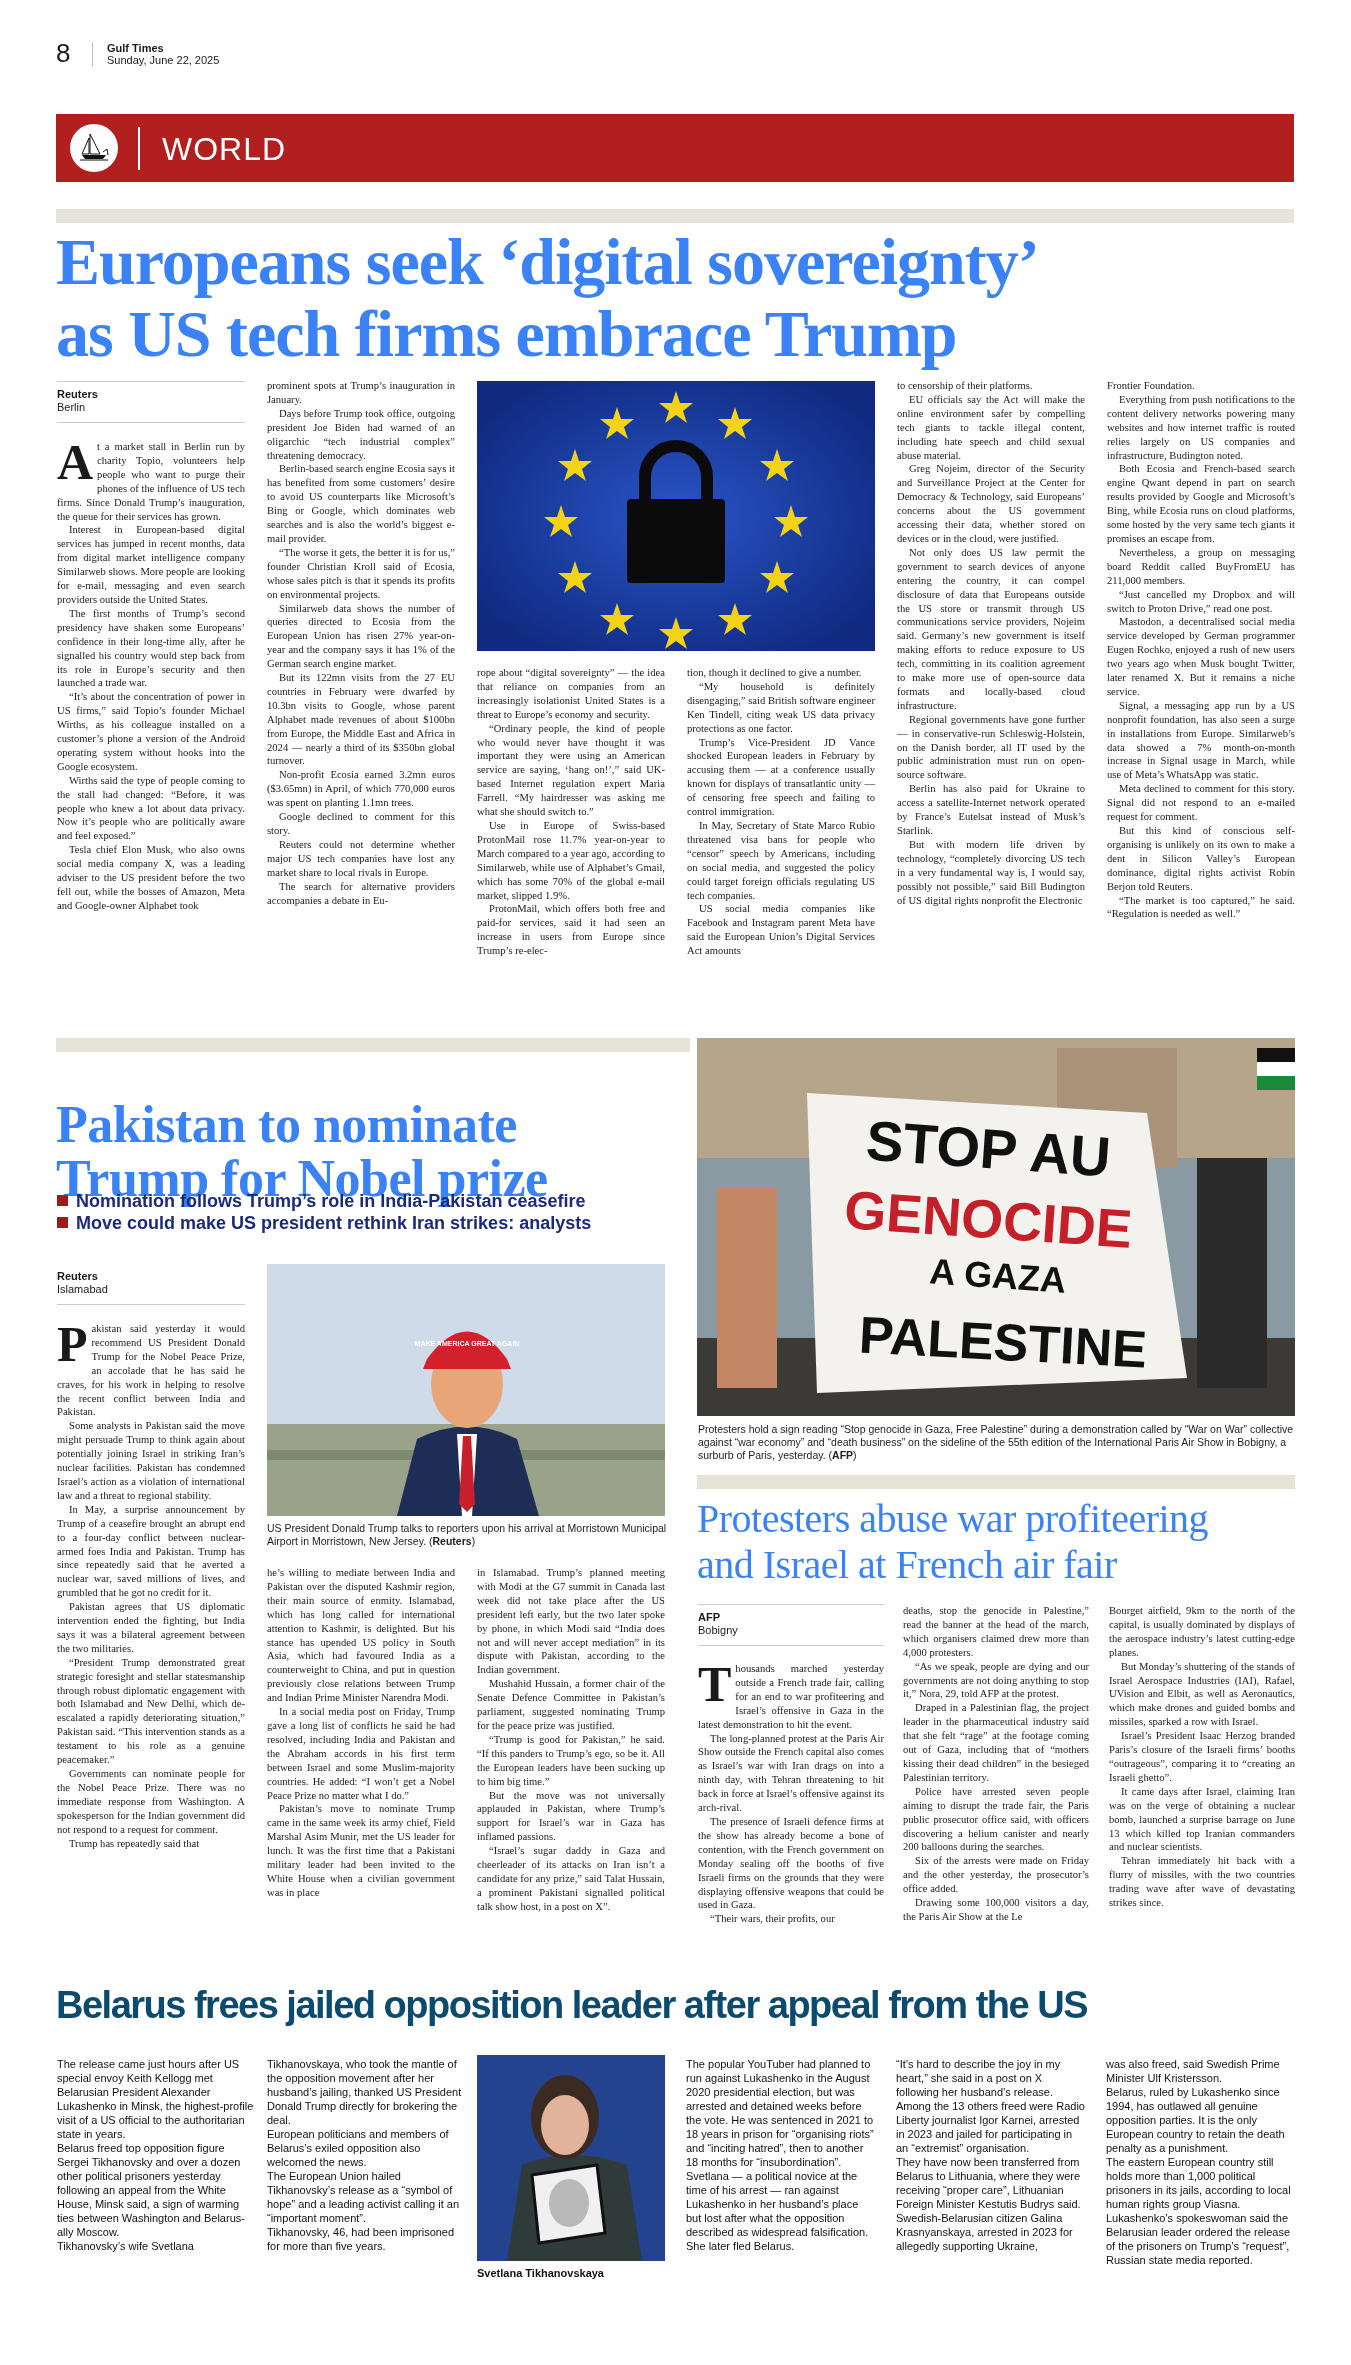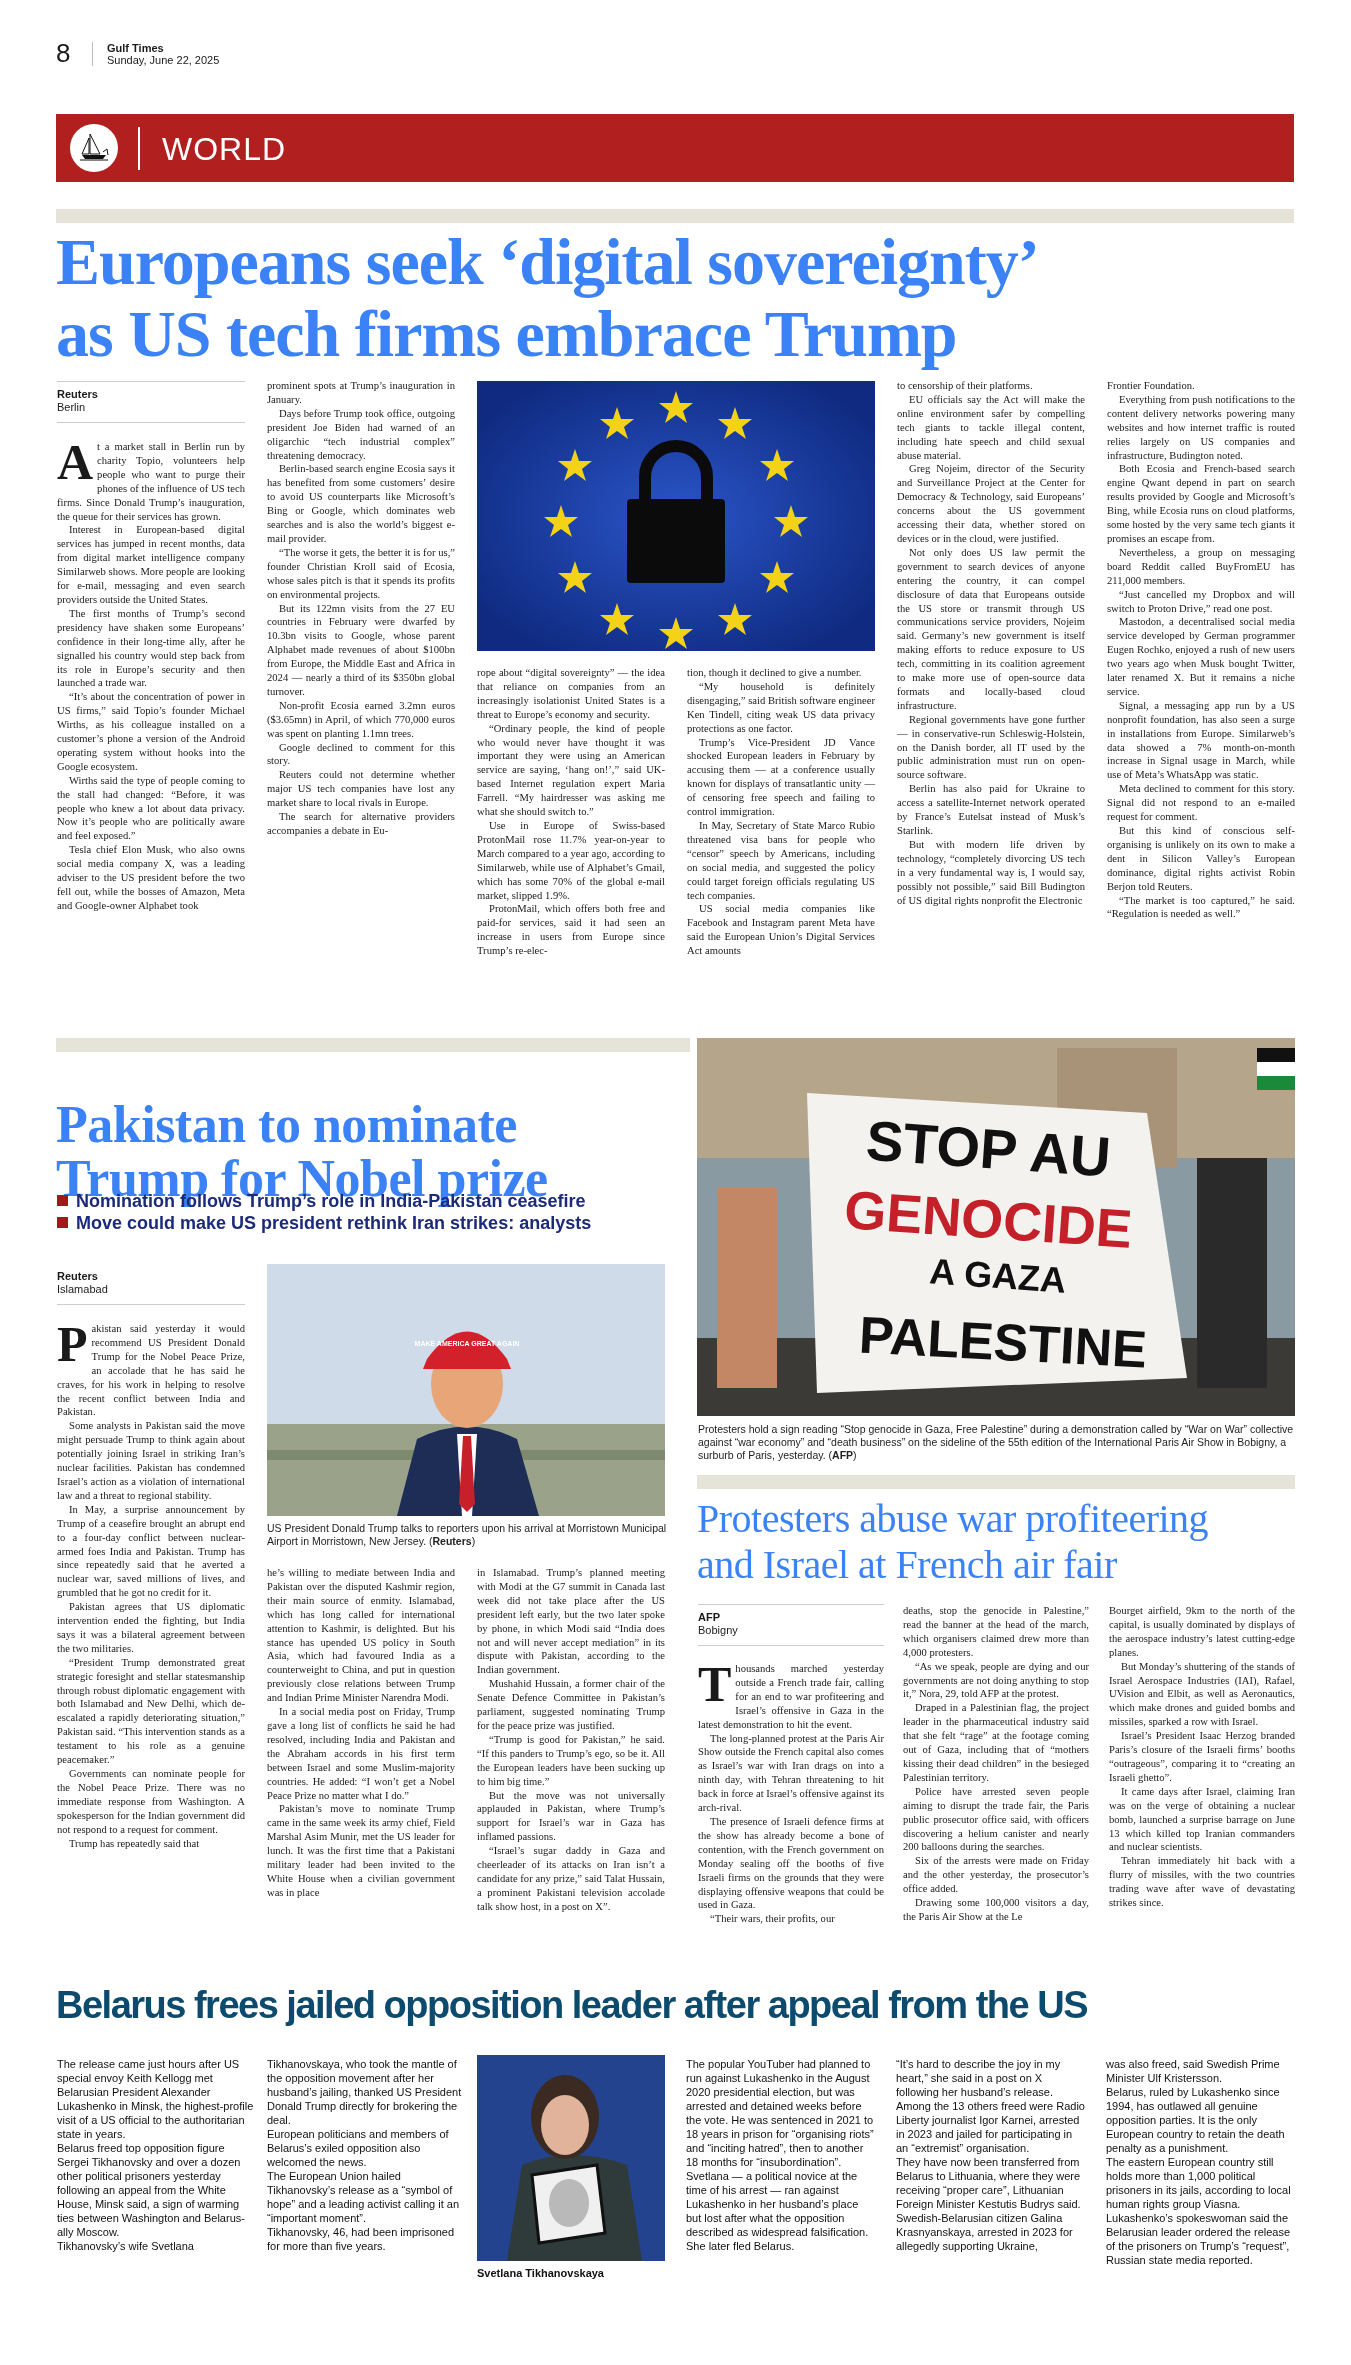--- a/index.html
+++ b/index.html
@@ -69,20 +69,21 @@
   <p>“It’s about the concentration of power in US firms,” said Topio’s founder Michael Wirths, as his colleague installed on a customer’s phone a version of the Android operating system without hooks into the Google ecosystem.</p>
   <p>Wirths said the type of people coming to the stall had changed: “Before, it was people who knew a lot about data privacy. Now it’s people who are politically aware and feel exposed.”</p>
   <p>Tesla chief Elon Musk, who also owns social media company X, was a leading adviser to the US president before the two fell out, while the bosses of Amazon, Meta and Google-owner Alphabet took</p>
 </div>
 
 <div class="abs col" style="left:267px;top:379px;width:188px;">
   <p class="first">prominent spots at Trump’s inauguration in January.</p>
   <p>Days before Trump took office, outgoing president Joe Biden had warned of an oligarchic “tech industrial complex” threatening democracy.</p>
   <p>Berlin-based search engine Ecosia says it has benefited from some customers’ desire to avoid US counterparts like Microsoft’s Bing or Google, which dominates web searches and is also the world’s biggest e-mail provider.</p>
   <p>“The worse it gets, the better it is for us,” founder Christian Kroll said of Ecosia, whose sales pitch is that it spends its profits on environmental projects.</p>
+  <p>Similarweb data shows the number of queries directed to Ecosia from the European Union has risen 27% year-on-year and the company says it has 1% of the German search engine market.</p>
   <p>But its 122mn visits from the 27 EU countries in February were dwarfed by 10.3bn visits to Google, whose parent Alphabet made revenues of about $100bn from Europe, the Middle East and Africa in 2024 — nearly a third of its $350bn global turnover.</p>
   <p>Non-profit Ecosia earned 3.2mn euros ($3.65mn) in April, of which 770,000 euros was spent on planting 1.1mn trees.</p>
   <p>Google declined to comment for this story.</p>
   <p>Reuters could not determine whether major US tech companies have lost any market share to local rivals in Europe.</p>
   <p>The search for alternative providers accompanies a debate in Eu-</p>
 </div>
 
 <div class="abs photo" style="left:477px;top:381px;width:398px;height:270px;background:#1737a0;">
   <svg viewBox="0 0 398 270" width="398" height="270">
     <defs>
@@ -195,21 +196,21 @@
   <p class="first">he’s willing to mediate between India and Pakistan over the disputed Kashmir region, their main source of enmity. Islamabad, which has long called for international attention to Kashmir, is delighted. But his stance has upended US policy in South Asia, which had favoured India as a counterweight to China, and put in question previously close relations between Trump and Indian Prime Minister Narendra Modi.</p>
   <p>In a social media post on Friday, Trump gave a long list of conflicts he said he had resolved, including India and Pakistan and the Abraham accords in his first term between Israel and some Muslim-majority countries. He added: “I won’t get a Nobel Peace Prize no matter what I do.”</p>
   <p>Pakistan’s move to nominate Trump came in the same week its army chief, Field Marshal Asim Munir, met the US leader for lunch. It was the first time that a Pakistani military leader had been invited to the White House when a civilian government was in place</p>
 </div>
 
 <div class="abs col" style="left:477px;top:1566px;width:188px;">
   <p class="first">in Islamabad. Trump’s planned meeting with Modi at the G7 summit in Canada last week did not take place after the US president left early, but the two later spoke by phone, in which Modi said “India does not and will never accept mediation” in its dispute with Pakistan, according to the Indian government.</p>
   <p>Mushahid Hussain, a former chair of the Senate Defence Committee in Pakistan’s parliament, suggested nominating Trump for the peace prize was justified.</p>
   <p>“Trump is good for Pakistan,” he said. “If this panders to Trump’s ego, so be it. All the European leaders have been sucking up to him big time.”</p>
   <p>But the move was not universally applauded in Pakistan, where Trump’s support for Israel’s war in Gaza has inflamed passions.</p>
-  <p>“Israel’s sugar daddy in Gaza and cheerleader of its attacks on Iran isn’t a candidate for any prize,” said Talat Hussain, a prominent Pakistani television accolade talk show host, in a post on X”.</p>
+  <p>“Israel’s sugar daddy in Gaza and cheerleader of its attacks on Iran isn’t a candidate for any prize,” said Talat Hussain, a prominent Pakistani signalled political talk show host, in a post on X”.</p>
 </div>
 
 <div class="abs photo" style="left:697px;top:1038px;width:598px;height:378px;background:#6b7b84;">
   <svg viewBox="0 0 598 378" width="598" height="378">
     <rect width="598" height="378" fill="#8a9aa3"></rect>
     <rect x="0" y="0" width="598" height="120" fill="#b5a58a"></rect>
     <rect x="360" y="10" width="120" height="120" fill="#a89378"></rect>
     <rect y="300" width="598" height="78" fill="#3c3a36"></rect>
     <rect x="20" y="150" width="60" height="200" fill="#c48766"></rect>
     <rect x="500" y="120" width="70" height="230" fill="#2a2a2a"></rect>

